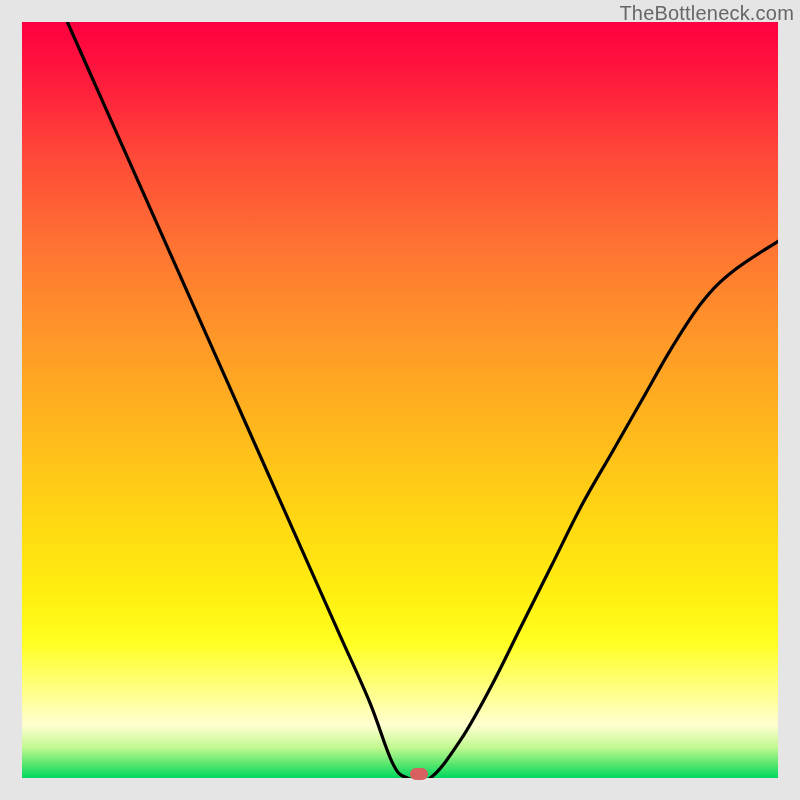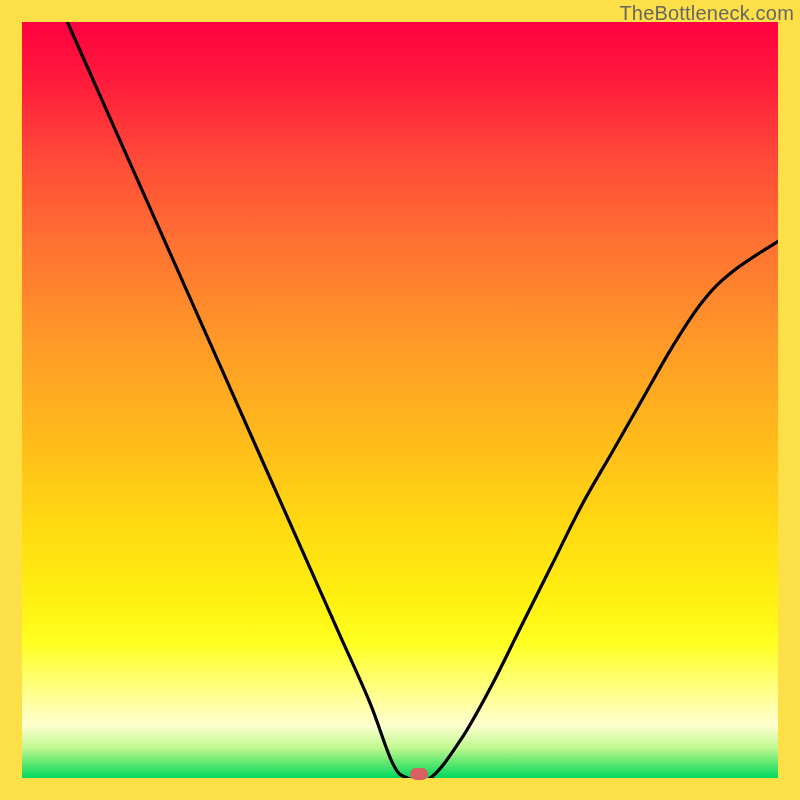--- a/index.html
+++ b/index.html
@@ -7,21 +7,21 @@
     padding: 0;
     width: 800px;
     height: 800px;
     overflow: hidden;
     background: #000;
   }
   .chart-container {
     position: relative;
     width: 800px;
     height: 800px;
-    background: #fde047;
+    background: #e5e5e5;
   }
   .plot-area {
     position: absolute;
     left: 22px;
     top: 22px;
     width: 756px;
     height: 756px;
     background: linear-gradient(to bottom,
       #ff0040 0%,
       #ff1c3c 8%,

